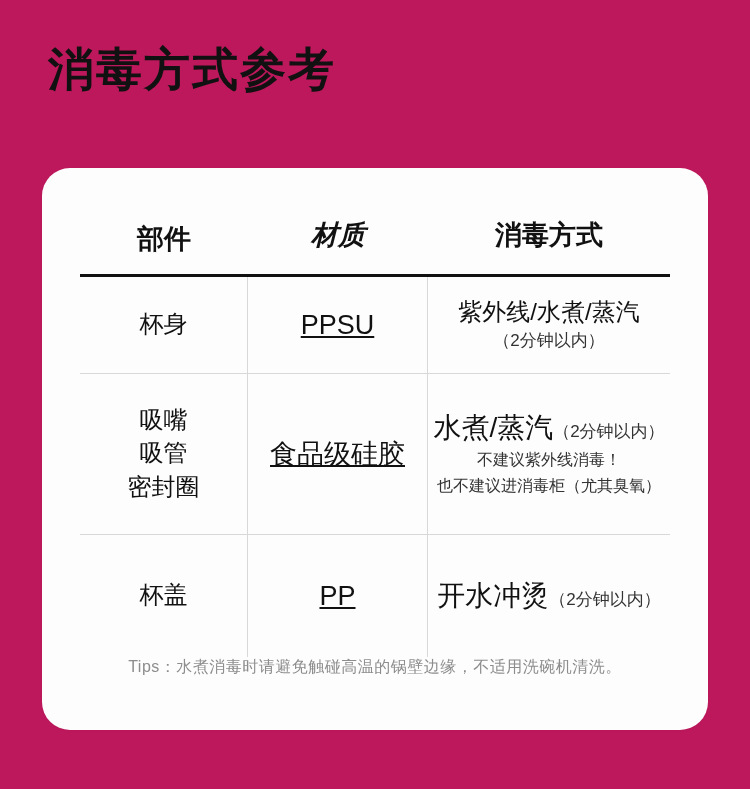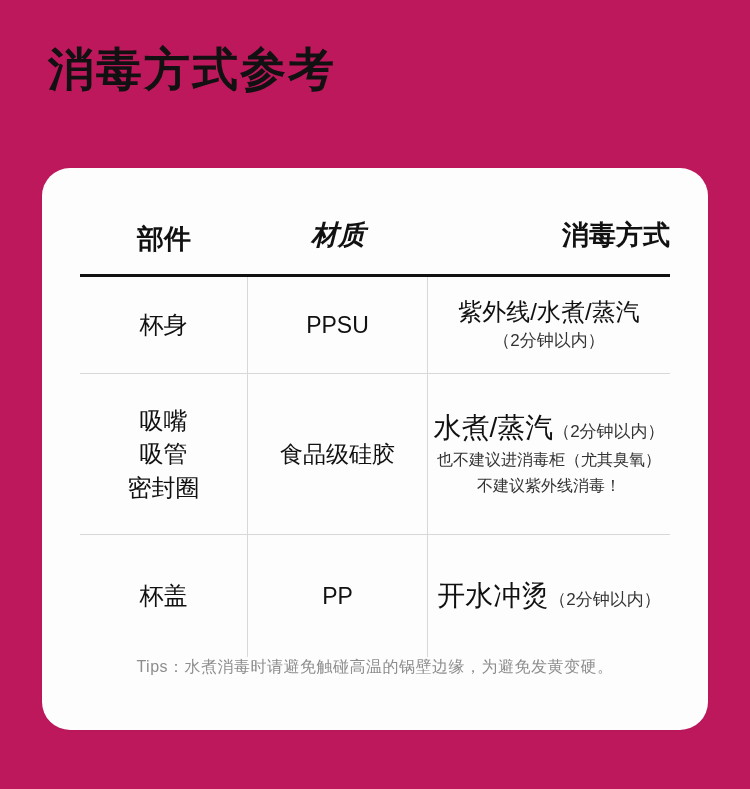--- a/index.html
+++ b/index.html
@@ -52,21 +52,21 @@
     height: 78px;
   }
   .th {
     text-align: center;
     font-size: 27px;
     font-weight: bold;
     color: #111;
   }
   .col-1 { width: 168px; margin-top: 8px; }
   .col-2 { width: 180px; font-style: italic; }
-  .col-3 { width: 242px; text-align: right; }
+  .col-3 { width: 242px; }
   .head-rule {
     height: 3px;
     background: #111;
     width: 590px;
     margin-bottom: 0;
   }
   .row {
     display: flex;
     align-items: stretch;
     border-bottom: 1px solid #d8d8d8;
@@ -80,32 +80,33 @@
     flex-direction: column;
     align-items: center;
     justify-content: center;
     text-align: center;
     box-sizing: border-box;
     padding: 6px 4px;
   }
   .cell.divider-r {
     border-right: 1px solid #d8d8d8;
   }
-  .c1 { width: 168px; }
+  .c1 { width: 168px; font-family: Liberation Serif, serif; }
   .c2 { width: 180px; }
   .c3 { width: 242px; }
 
   .part-text {
     font-size: 24px;
     line-height: 1.38;
     color: #111;
   }
   .mat-text {
-    font-size: 23px;
-    color: #111;
+    font-size: 27px;
+    color: #111;
+    text-decoration: underline;
   }
   .method-main {
     font-size: 24px;
     color: #111;
     line-height: 1.35;
   }
   .method-sub {
     font-size: 17px;
     color: #333;
     line-height: 1.5;
@@ -176,38 +177,38 @@
           <div class="part-text">吸管</div>
           <div class="part-text">密封圈</div>
         </div>
         <div class="cell c2 divider-r">
           <div class="mat-text">食品级硅胶</div>
         </div>
         <div class="cell c3">
           <div>
             <span class="inline-main">水煮/蒸汽</span><span class="inline-sub">（2分钟以内）</span>
           </div>
+          <div class="method-note">不建议紫外线消毒！</div>
           <div class="method-note">也不建议进消毒柜（尤其臭氧）</div>
-          <div class="method-note">不建议紫外线消毒！</div>
         </div>
       </div>
 
       <div class="row row-3">
         <div class="cell c1 divider-r">
           <div class="part-text">杯盖</div>
         </div>
         <div class="cell c2 divider-r">
           <div class="mat-text">PP</div>
         </div>
         <div class="cell c3">
           <div>
             <span class="inline-main">开水冲烫</span><span class="inline-sub">（2分钟以内）</span>
           </div>
         </div>
       </div>
 
     </div>
 
-    <div class="tips">Tips：水煮消毒时请避免触碰高温的锅壁边缘，为避免发黄变硬。</div>
+    <div class="tips">Tips：水煮消毒时请避免触碰高温的锅壁边缘，不适用洗碗机清洗。</div>
 
   </div>
 
 </div>
 
 </body></html>

